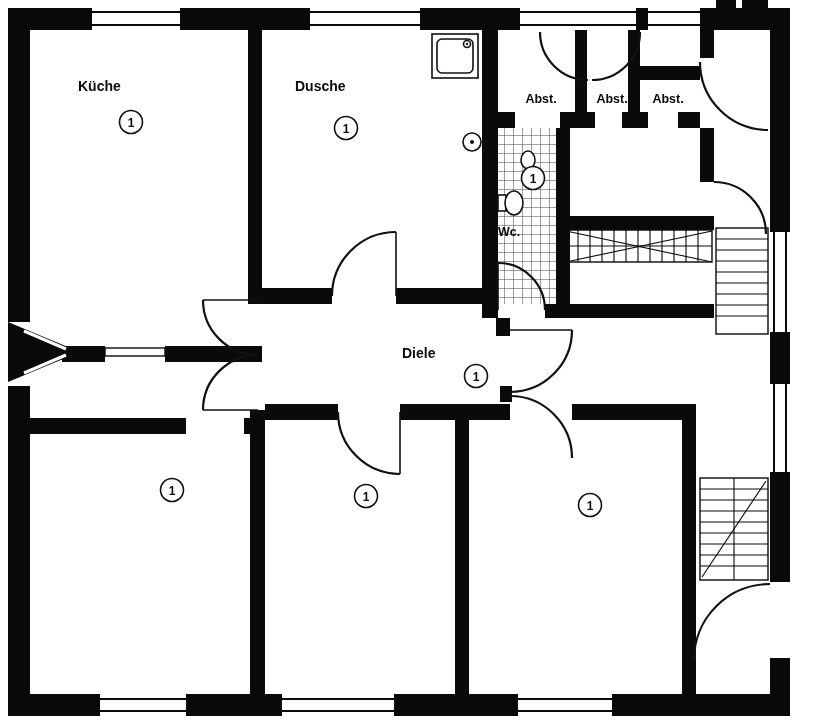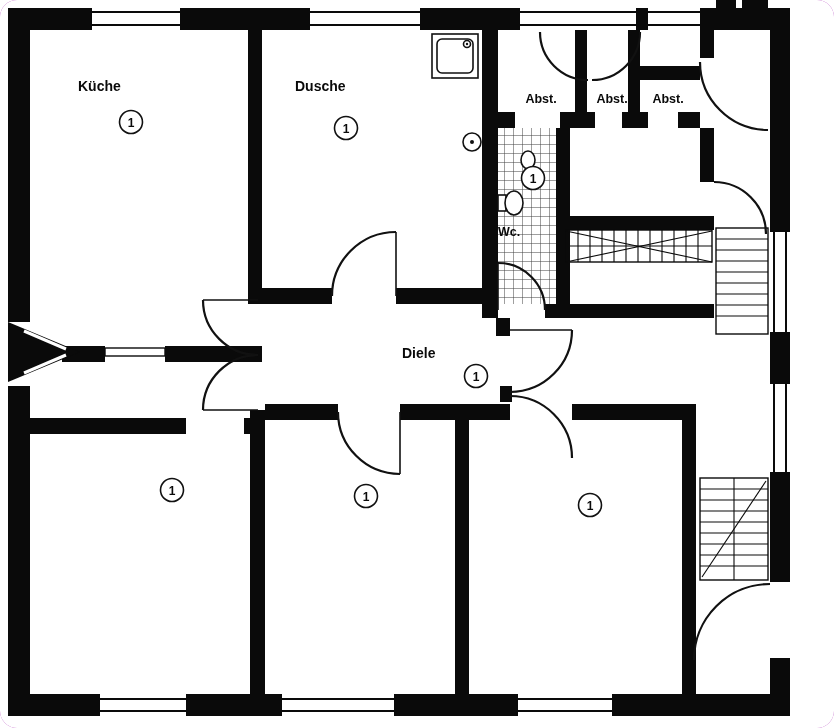--- a/index.html
+++ b/index.html
@@ -1,16 +1,16 @@
 <!DOCTYPE html>
 <html><head>
 <meta charset="utf-8">
 <style>
   html,body{margin:0;padding:0;background:#ffffff;}
-  .canvas{position:relative;width:834px;height:728px;background:#a21caf;overflow:hidden;border-radius:17px;}
+  .canvas{position:relative;width:834px;height:728px;background:#a21caf;overflow:hidden;}
   svg{display:block;}
   svg text{font-family:"Liberation Sans","DejaVu Sans",sans-serif;fill:#0a0a0a;}
   .lbl{font-size:14px;font-weight:bold;}
   .lbl-sm{font-size:12.5px;font-weight:bold;}
   .marker-txt{font-size:12px;font-weight:bold;}
   .wall{fill:#0a0a0a;stroke:none;}
   .gap{fill:#ffffff;stroke:none;}
   .thin{fill:none;stroke:#0a0a0a;stroke-width:1.4;}
   .tread{fill:none;stroke:#0a0a0a;stroke-width:1.1;}
   .arc{fill:none;stroke:#111111;stroke-width:2.2;}

